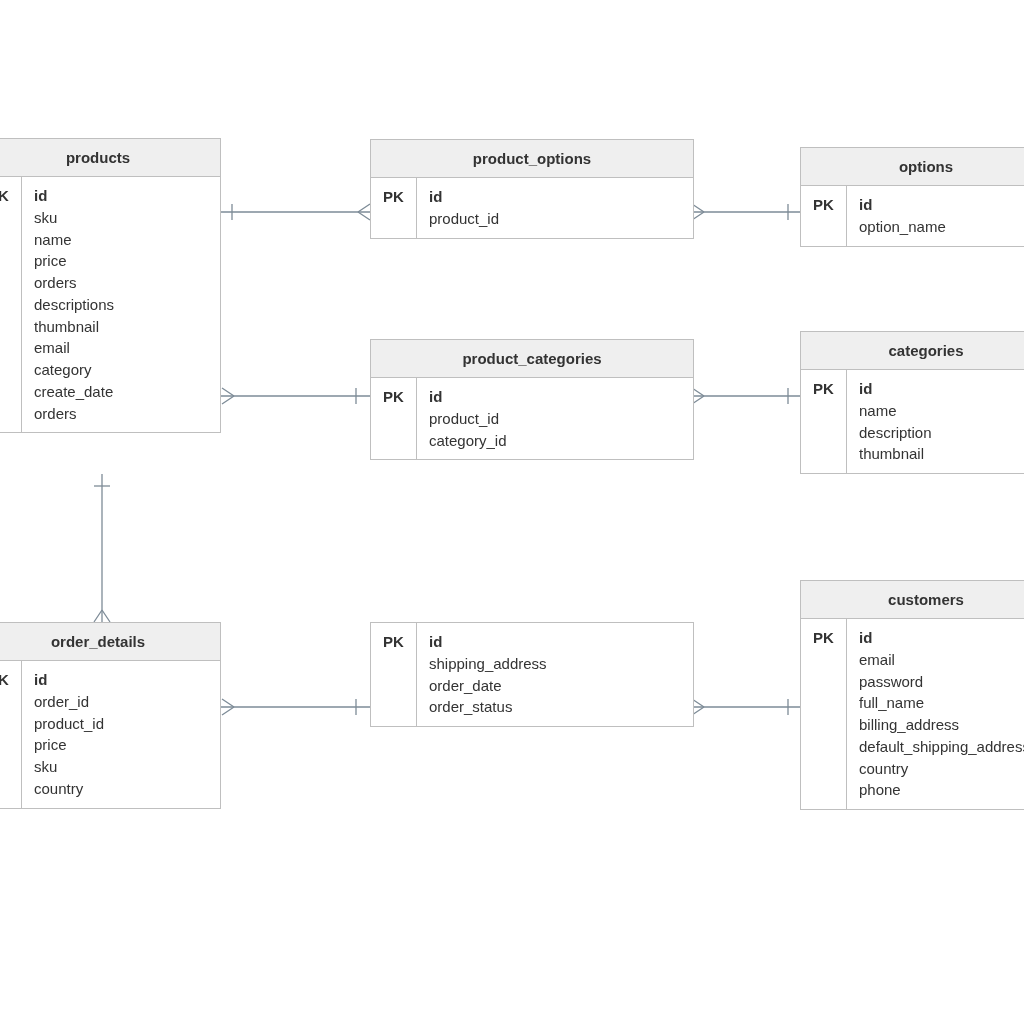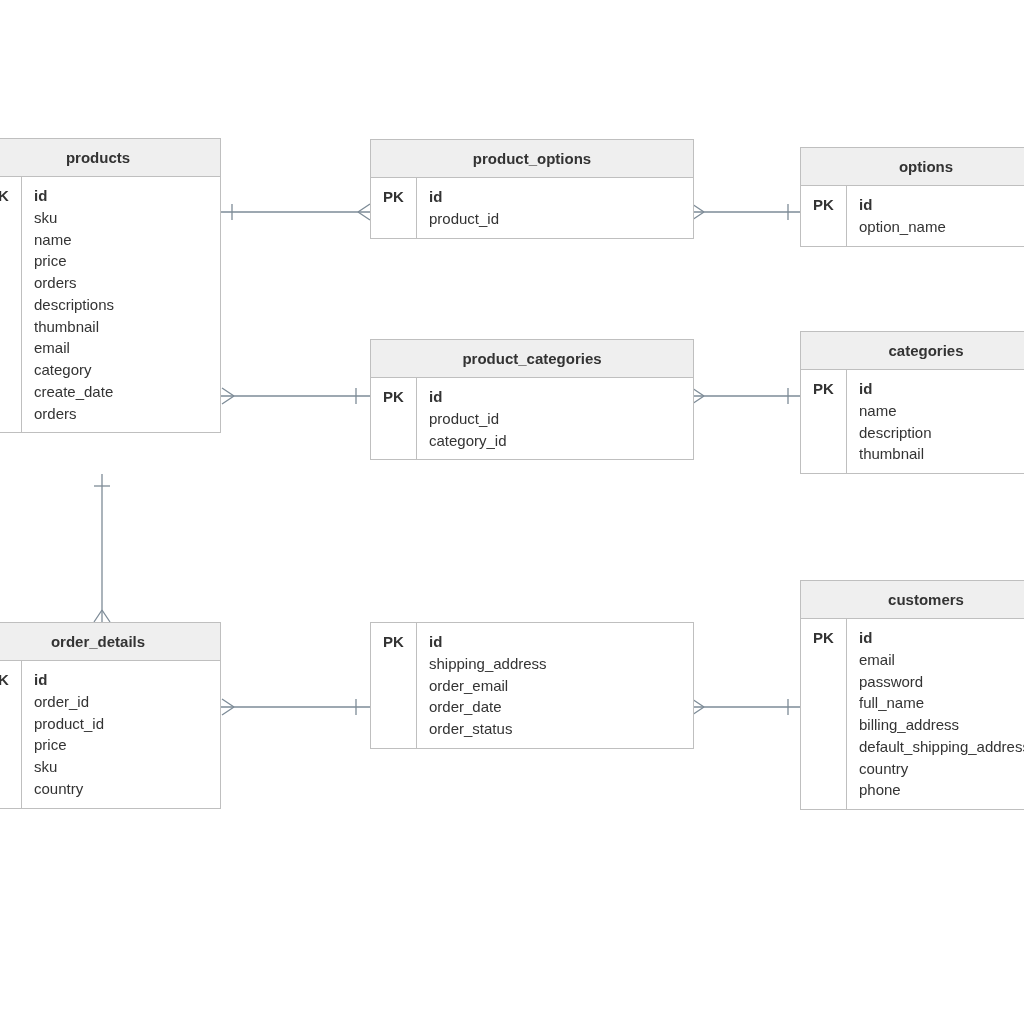--- a/index.html
+++ b/index.html
@@ -147,20 +147,19 @@
     </div>
   </div>
 </div>
 
 <div class="entity" style="left:370px;top:622px;width:322px">
   <div class="body">
     <div class="keycol">PK</div>
     <div class="fields">
       <div>id</div>
       <div>shipping_address</div>
-      <div>order_email</div>
       <div>order_date</div>
       <div>order_status</div>
     </div>
   </div>
 </div>
 
 </div>
 
 </body></html>

